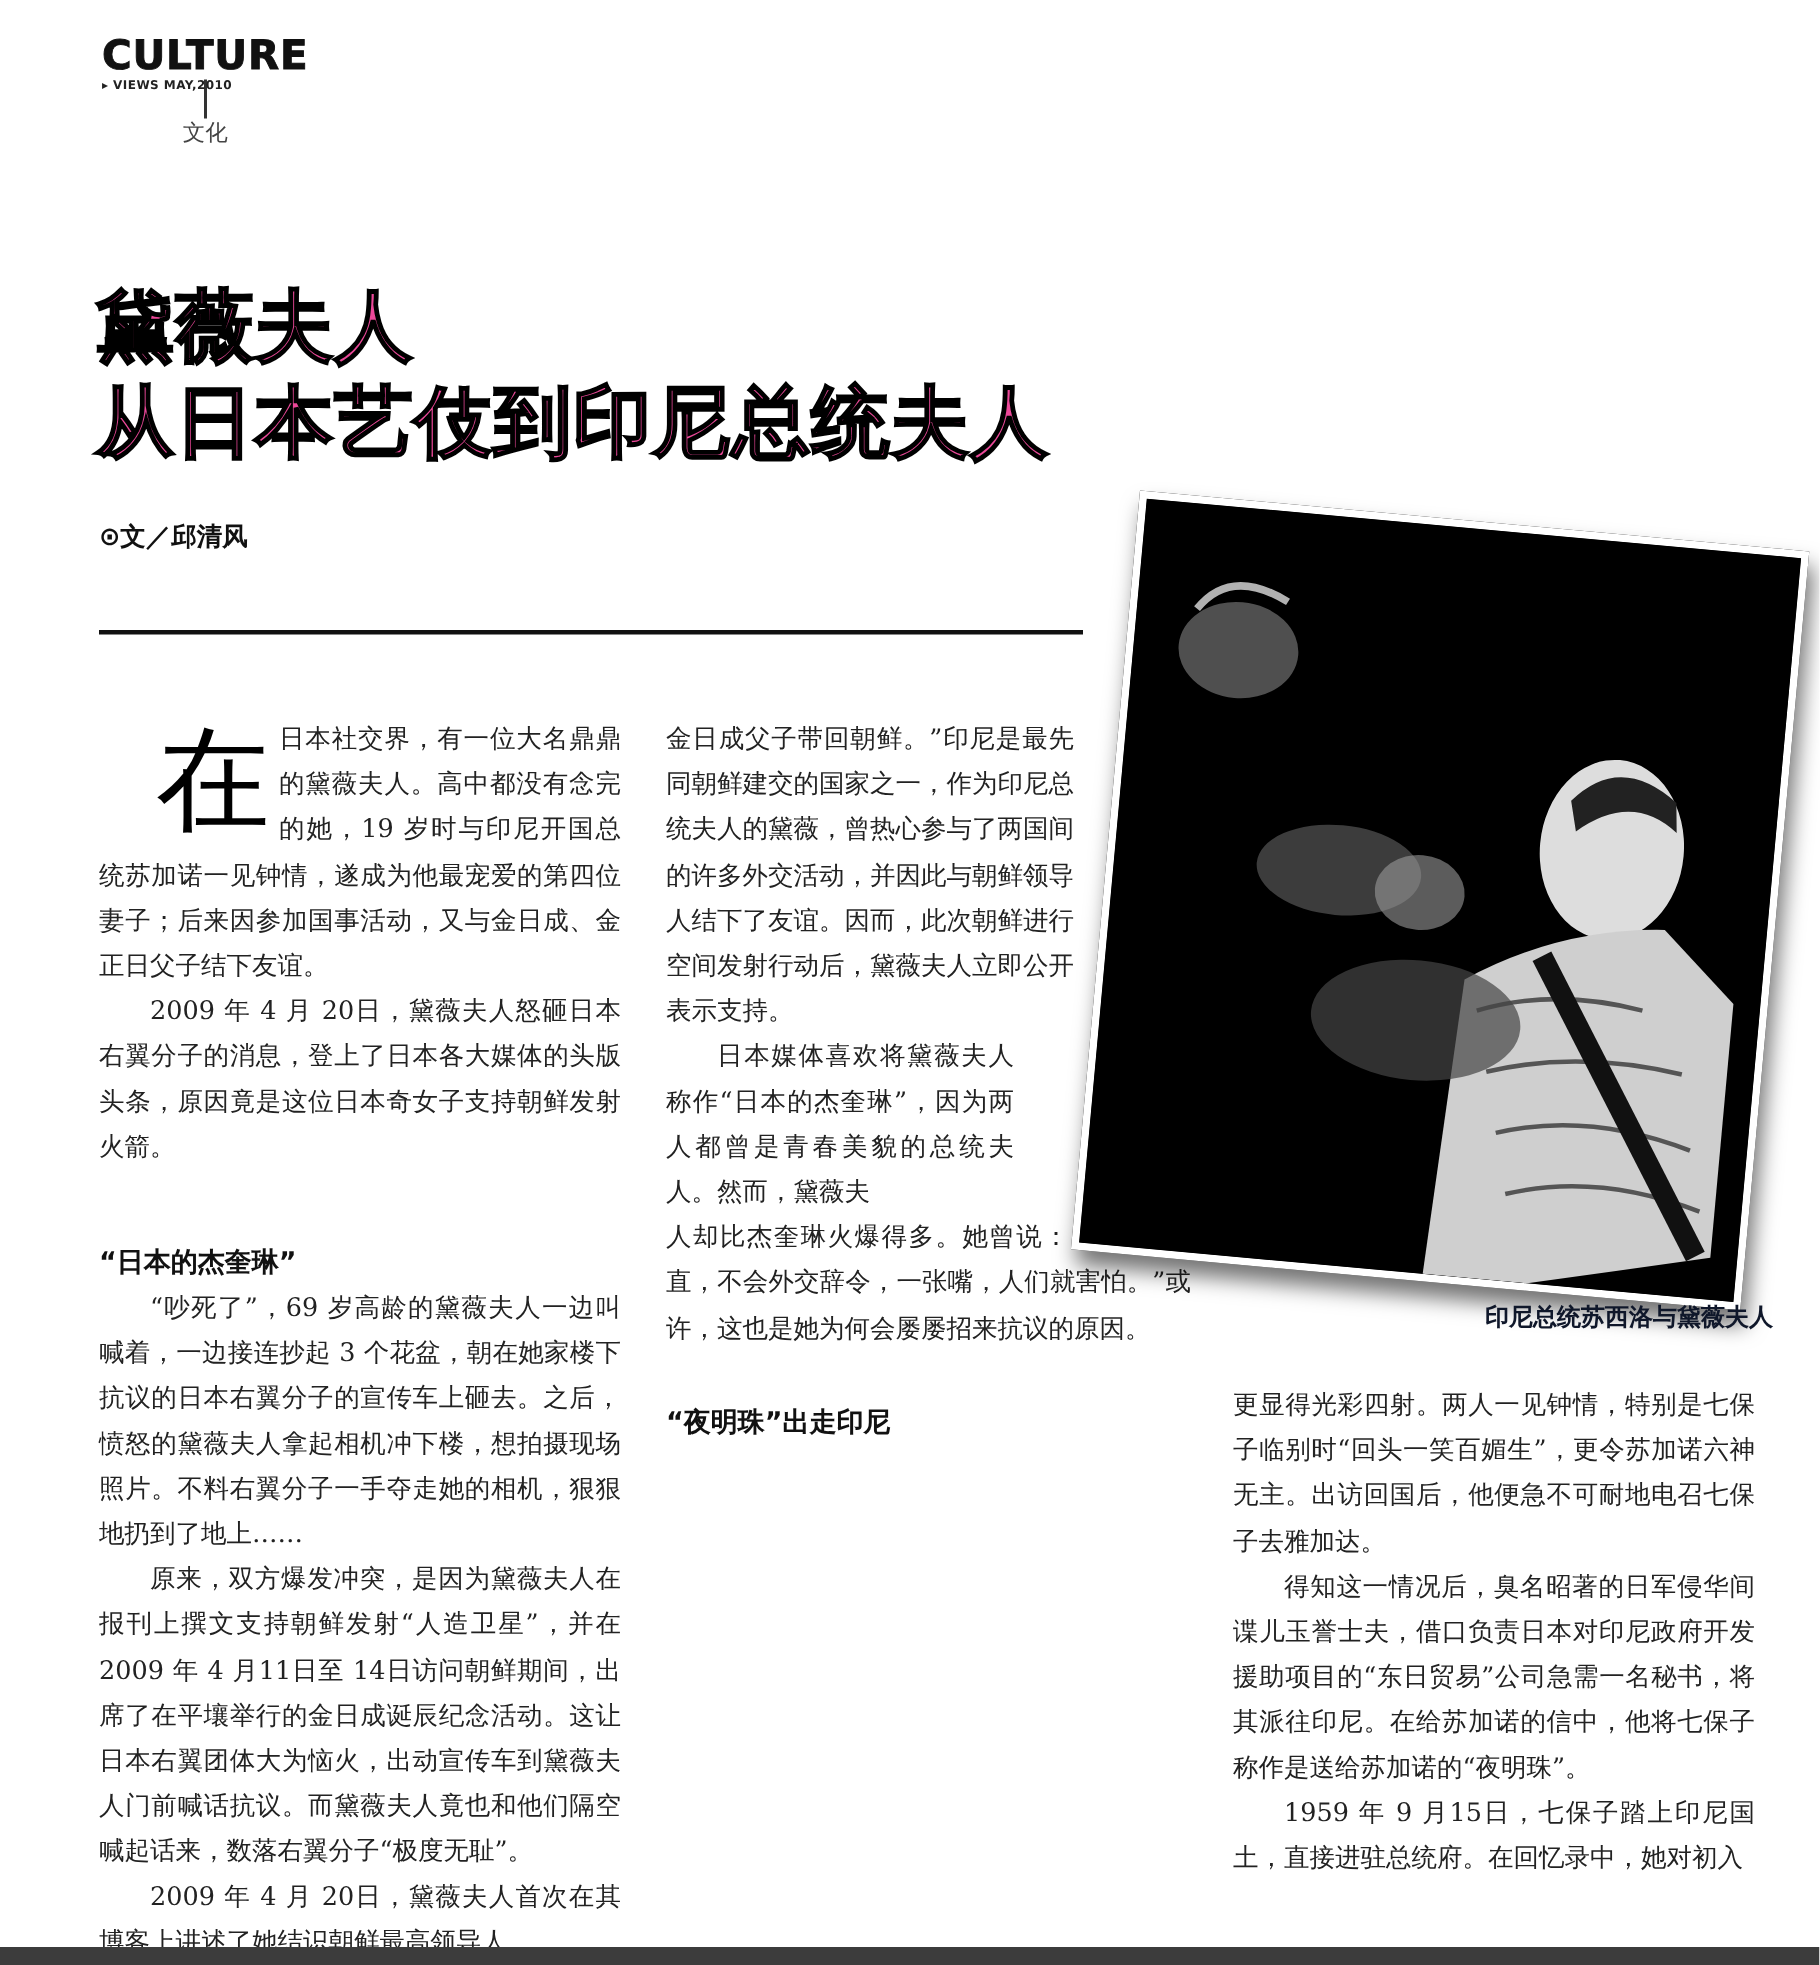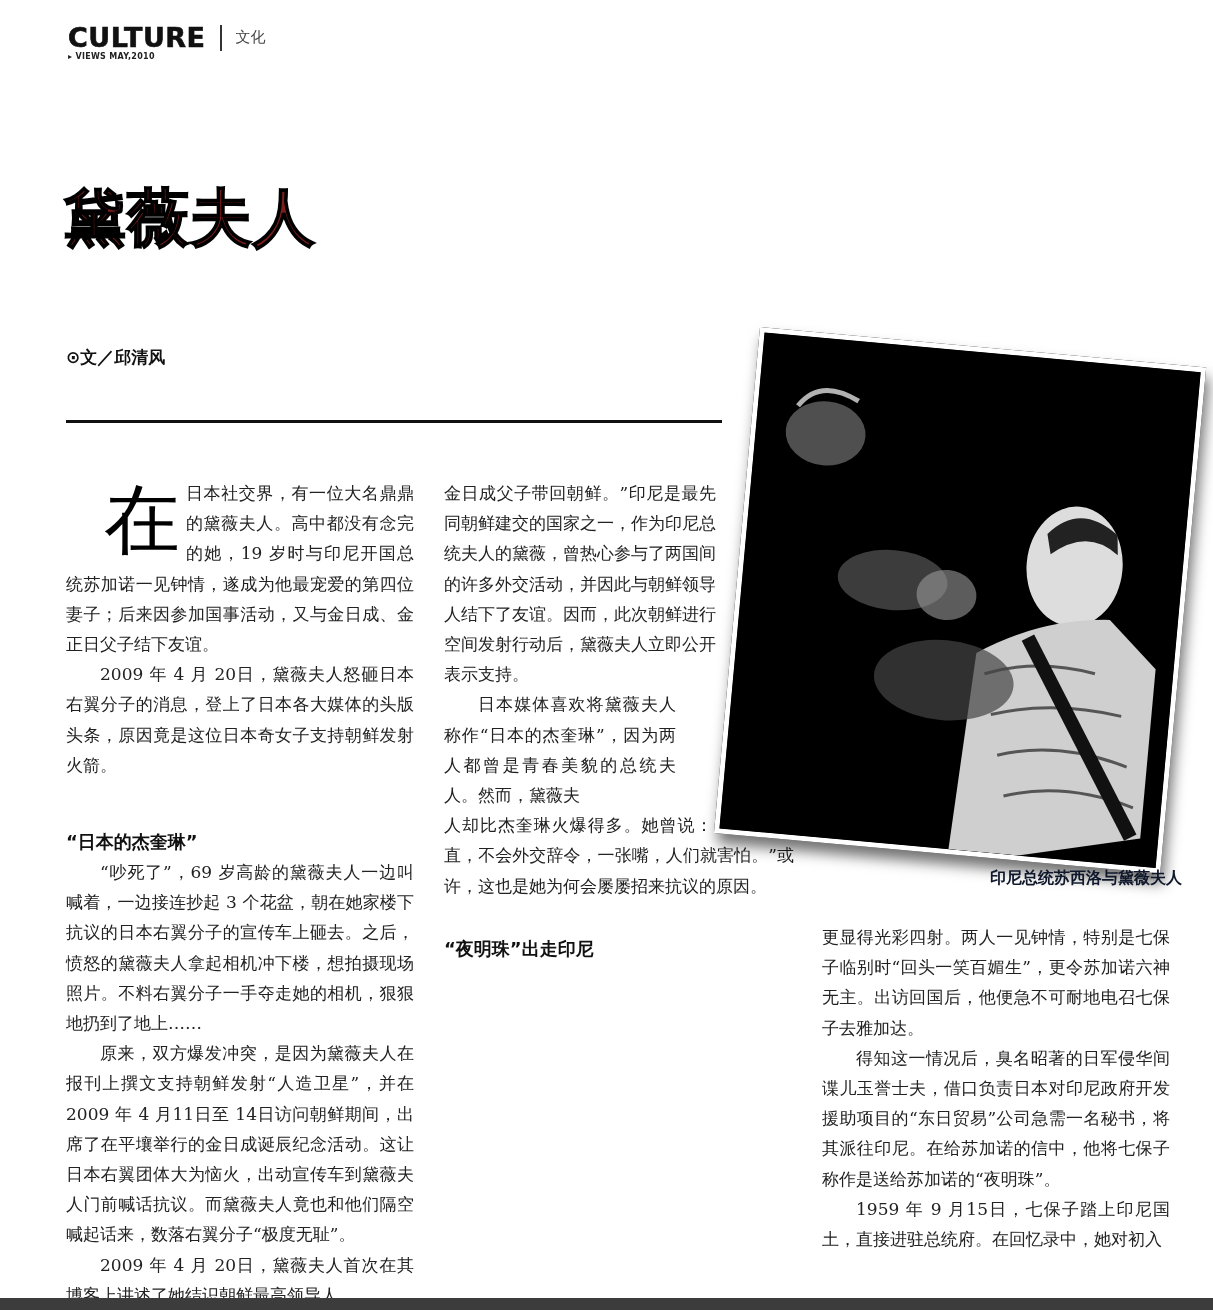--- a/index.html
+++ b/index.html
@@ -2,35 +2,35 @@
 <html><head>
 <meta charset="utf-8">
 <style>
   html, body { margin: 0; padding: 0; }
   body {
     width: 1213px; height: 1310px; position: relative; overflow: hidden;
     background: #ffffff; color: #1a1a1a;
     font-family: "DejaVu Serif", "Liberation Serif", serif;
   }
   .abs { position: absolute; }
-  .section-head { left: 68px; top: 22px; display: flex; align-items: center; }
+  .section-head { left: 68px; top: 22px; display: flex; align-items: center; flex-direction: column; }
   .section-en {
     font-family: "DejaVu Sans", "Liberation Sans", sans-serif;
     font-weight: 900; font-size: 27px; letter-spacing: 0.5px; color: #111;
     -webkit-text-stroke: 0.6px #111;
   }
   .section-sep { width: 2px; height: 26px; background: #333; margin: 0 14px 0 14px; }
   .section-cn { font-family: "DejaVu Sans", sans-serif; font-size: 15px; color: #444; }
   .issue-line {
     left: 68px; top: 52px; font-family: "DejaVu Sans", sans-serif;
     font-weight: bold; font-size: 8px; color: #222; letter-spacing: 0.3px; text-align: right;
   }
   .headline {
     left: 64px; top: 186px; font-family: "DejaVu Sans", sans-serif;
-    font-weight: 900; font-size: 62px; line-height: 64px; color: #7f1d1d;
+    font-weight: 900; font-size: 52px; line-height: 64px; color: #ec4899;
     -webkit-text-stroke: 1.6px #000; letter-spacing: 1px;
   }
   .byline {
     left: 66px; top: 346px; font-family: "DejaVu Sans", sans-serif;
     font-weight: bold; font-size: 17px; color: #111;
   }
   .rule { left: 66px; top: 420px; width: 656px; height: 3px; background: #111; }
 
   .col { position: absolute; font-size: 17px; line-height: 30.2px; text-align: justify; color: #222; }
   .col p { margin: 0; text-indent: 2em; }
@@ -67,20 +67,21 @@
 
 <div class="abs section-head">
   <span class="section-en">CULTURE</span>
   <span class="section-sep"></span>
   <span class="section-cn">文化</span>
 </div>
 <div class="abs issue-line">▸ VIEWS  MAY,2010</div>
 
 <div class="abs headline">
   <div>黛薇夫人</div>
+  <div>从日本艺伎到印尼总统夫人</div>
 </div>
 
 <div class="abs byline">⊙文／邱清风</div>
 <div class="abs rule"></div>
 
 <div class="col col1">
   <span class="dropcap">在</span>
   <p class="noindent">日本社交界，有一位大名鼎鼎的黛薇夫人。高中都没有念完的她，19 岁时与印尼开国总统苏加诺一见钟情，遂成为他最宠爱的第四位妻子；后来因参加国事活动，又与金日成、金正日父子结下友谊。</p>
   <p>2009 年 4 月 20日，黛薇夫人怒砸日本右翼分子的消息，登上了日本各大媒体的头版头条，原因竟是这位日本奇女子支持朝鲜发射火箭。</p>
   <h3 style="margin-top:47px">“日本的杰奎琳”</h3>

